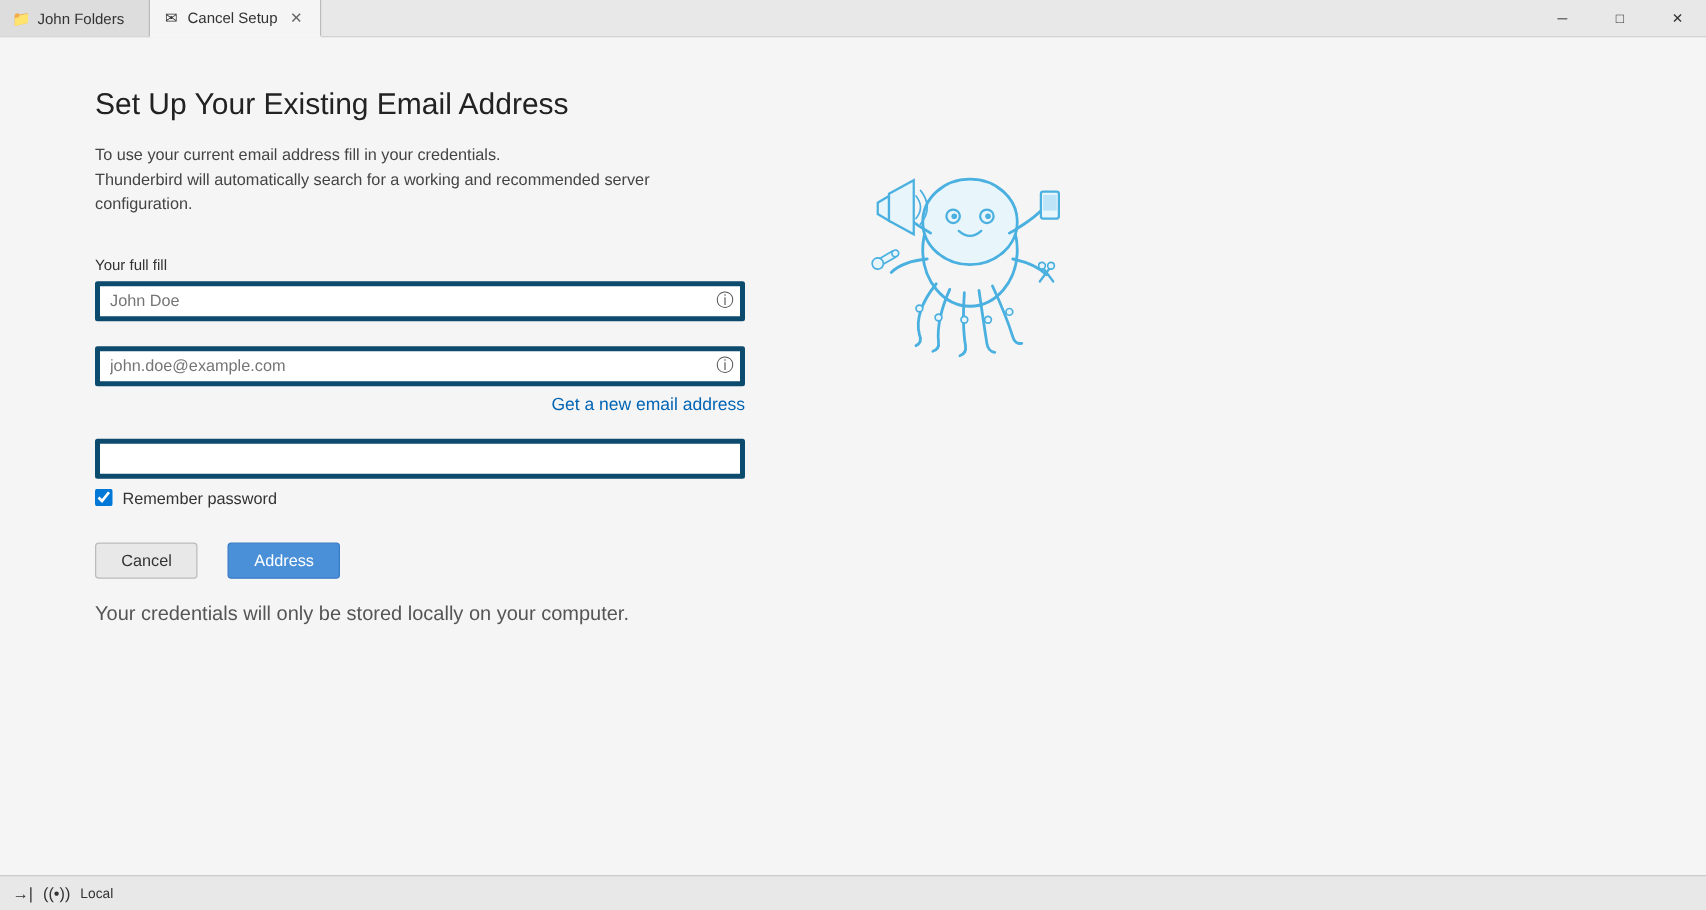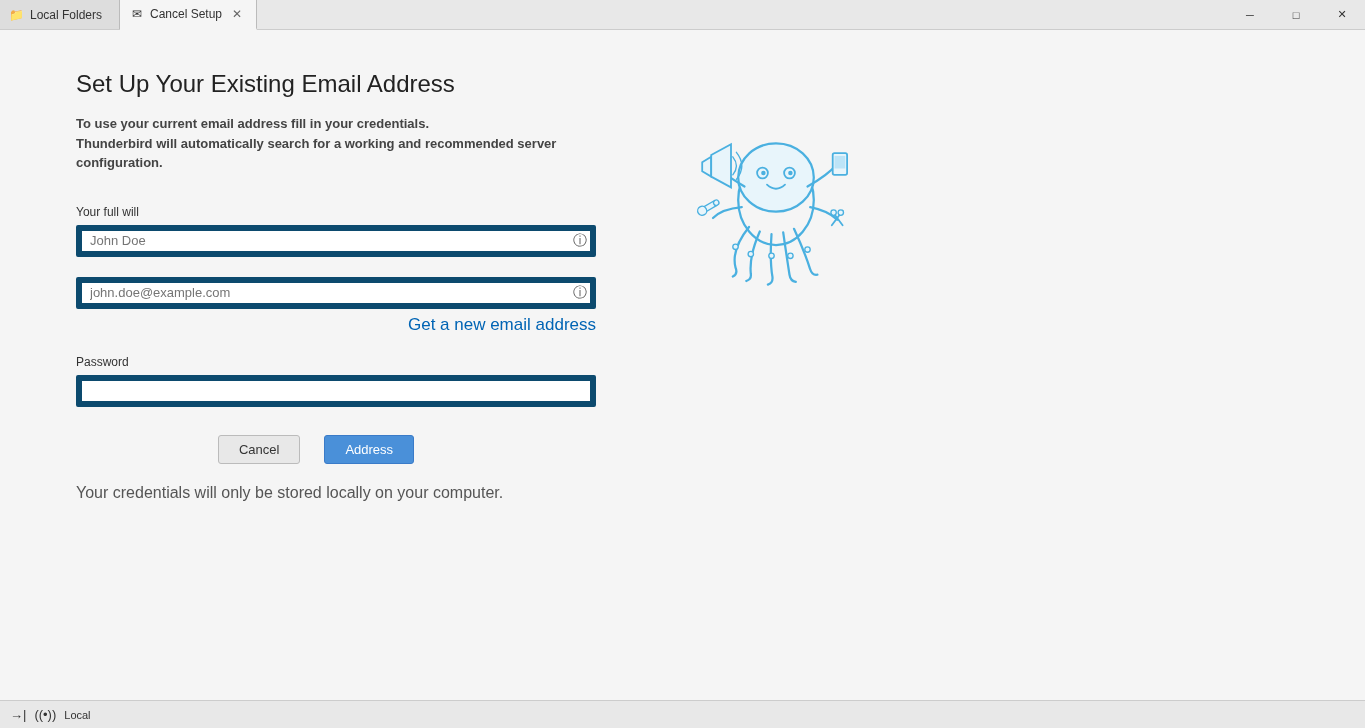--- a/index.html
+++ b/index.html
@@ -116,21 +116,20 @@
       font-weight: 300;
       color: #222;
       margin-bottom: 16px;
     }
 
     .page-description {
       font-size: 13px;
       color: #444;
       line-height: 1.5;
       margin-bottom: 32px;
-      font-weight: bold;
     }
 
     .field-group {
       margin-bottom: 20px;
     }
 
     .field-label {
       font-size: 12px;
       color: #333;
       margin-bottom: 6px;
@@ -140,21 +139,21 @@
     .input-wrapper {
       position: relative;
       display: flex;
       align-items: center;
     }
 
     .input-field {
       width: 100%;
       height: 32px;
       padding: 0 32px 0 8px;
-      border: 6px solid #0c4a6e;
+      border: 4px solid #0c4a6e;
       background: white;
       font-size: 13px;
       color: #888;
       outline: none;
       border-radius: 2px;
     }
 
     .input-info-icon {
       position: absolute;
       right: 8px;
@@ -164,21 +163,21 @@
       align-items: center;
       justify-content: center;
       color: #555;
       font-size: 14px;
       cursor: pointer;
     }
 
     .link-text {
       display: block;
       text-align: right;
-      font-size: 17px;
+      font-size: 14px;
       color: #0064b4;
       margin-top: 6px;
       cursor: pointer;
       text-decoration: none;
     }
 
     .checkbox-row {
       display: flex;
       align-items: center;
       gap: 8px;
@@ -193,21 +192,21 @@
     }
 
     .checkbox-label {
       font-size: 13px;
       color: #333;
     }
 
     .button-row {
       display: flex;
       gap: 24px;
-      justify-content: center;
+      justify-content: flex-start;
       margin-top: 28px;
       max-width: 480px;
     }
 
     .btn {
       padding: 6px 20px;
       font-size: 13px;
       border-radius: 3px;
       cursor: pointer;
       border: 1px solid transparent;
@@ -265,21 +264,21 @@
     }
   </style>
 </head>
 <body>
 
 <div class="titlebar">
   <div class="titlebar-left">
 
     <div class="tab">
       <span class="tab-icon">📁</span>
-      <span>Local Folders</span>
+      <span>John Folders</span>
     </div>
 
     <div class="tab active">
       <span class="tab-icon">✉</span>
       <span>Cancel Setup</span>
       <span class="tab-close">✕</span>
     </div>
 
     <div class="tab-add">
       <span style="font-size:11px; color:#666;"></span>
@@ -303,39 +302,42 @@
   <div class="page">
 
     <div class="form-section">
       <h1 class="page-title">Set Up Your Existing Email Address</h1>
       <p class="page-description">
         <span>To use your current email address fill in your credentials.</span><br>
         <span>Thunderbird will automatically search for a working and recommended server configuration.</span>
       </p>
 
       <div class="field-group">
-        <label class="field-label">Your full will</label>
+        <label class="field-label">Your full fill</label>
         <div class="input-wrapper">
           <input type="text" class="input-field" placeholder="John Doe" style="">
           <span class="input-info-icon" title="Info">ⓘ</span>
         </div>
       </div>
 
       <div class="field-group">
         <div class="input-wrapper">
           <input type="email" class="input-field" placeholder="john.doe@example.com" style="">
           <span class="input-info-icon" title="Info">ⓘ</span>
         </div>
         <a class="link-text" href="#">Get a new email address</a>
       </div>
 
       <div class="field-group">
-        <label class="field-label">Password</label>
         <div class="input-wrapper">
           <input type="password" class="input-field" style="">
+        </div>
+        <div class="checkbox-row">
+          <input type="checkbox" class="checkbox-input" id="remember-pw" checked="" style="">
+          <label class="checkbox-label" for="remember-pw">Remember password</label>
         </div>
       </div>
 
       <div class="button-row">
         <button class="btn btn-cancel">Cancel</button>
         <button class="btn btn-primary">Address</button>
       </div>
 
       <p class="footer-note">Your credentials will only be stored locally on your computer.</p>
     </div>

